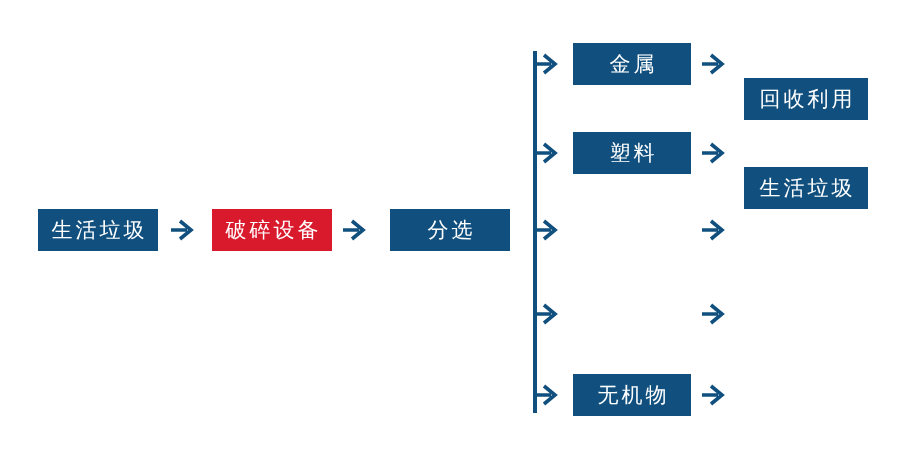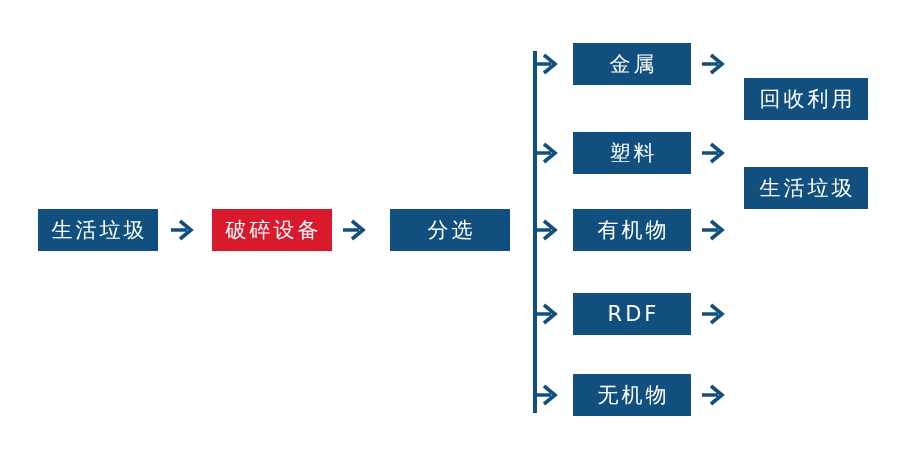--- a/index.html
+++ b/index.html
@@ -62,31 +62,29 @@
     <svg class="arrow" style="left:701px;top:8px" width="30" height="26" viewBox="0 0 30 26">
       <path d="M1 13 H17 M10 4 L21 13 L10 22" fill="none" stroke="currentColor" stroke-width="3.6" stroke-linejoin="miter"></path>
     </svg>
     <div class="node blue w124" style="left:744px">生活垃圾</div>
   </div>
 
   <div class="row" style="top:209px">
     <svg class="arrow" style="left:534px;top:8px" width="30" height="26" viewBox="0 0 30 26">
       <path d="M1 13 H17 M10 4 L21 13 L10 22" fill="none" stroke="currentColor" stroke-width="3.6" stroke-linejoin="miter"></path>
     </svg>
-    <div class="node blue w118" style="left:573px">有机物</div>
     <svg class="arrow" style="left:701px;top:8px" width="30" height="26" viewBox="0 0 30 26">
       <path d="M1 13 H17 M10 4 L21 13 L10 22" fill="none" stroke="currentColor" stroke-width="3.6" stroke-linejoin="miter"></path>
     </svg>
   </div>
 
   <div class="row" style="top:293px">
     <svg class="arrow" style="left:534px;top:8px" width="30" height="26" viewBox="0 0 30 26">
       <path d="M1 13 H17 M10 4 L21 13 L10 22" fill="none" stroke="currentColor" stroke-width="3.6" stroke-linejoin="miter"></path>
     </svg>
-    <div class="node blue w118" style="left:573px">RDF</div>
     <svg class="arrow" style="left:701px;top:8px" width="30" height="26" viewBox="0 0 30 26">
       <path d="M1 13 H17 M10 4 L21 13 L10 22" fill="none" stroke="currentColor" stroke-width="3.6" stroke-linejoin="miter"></path>
     </svg>
   </div>
 
   <div class="row" style="top:374px">
     <svg class="arrow" style="left:534px;top:8px" width="30" height="26" viewBox="0 0 30 26">
       <path d="M1 13 H17 M10 4 L21 13 L10 22" fill="none" stroke="currentColor" stroke-width="3.6" stroke-linejoin="miter"></path>
     </svg>
     <div class="node blue w118" style="left:573px">无机物</div>

